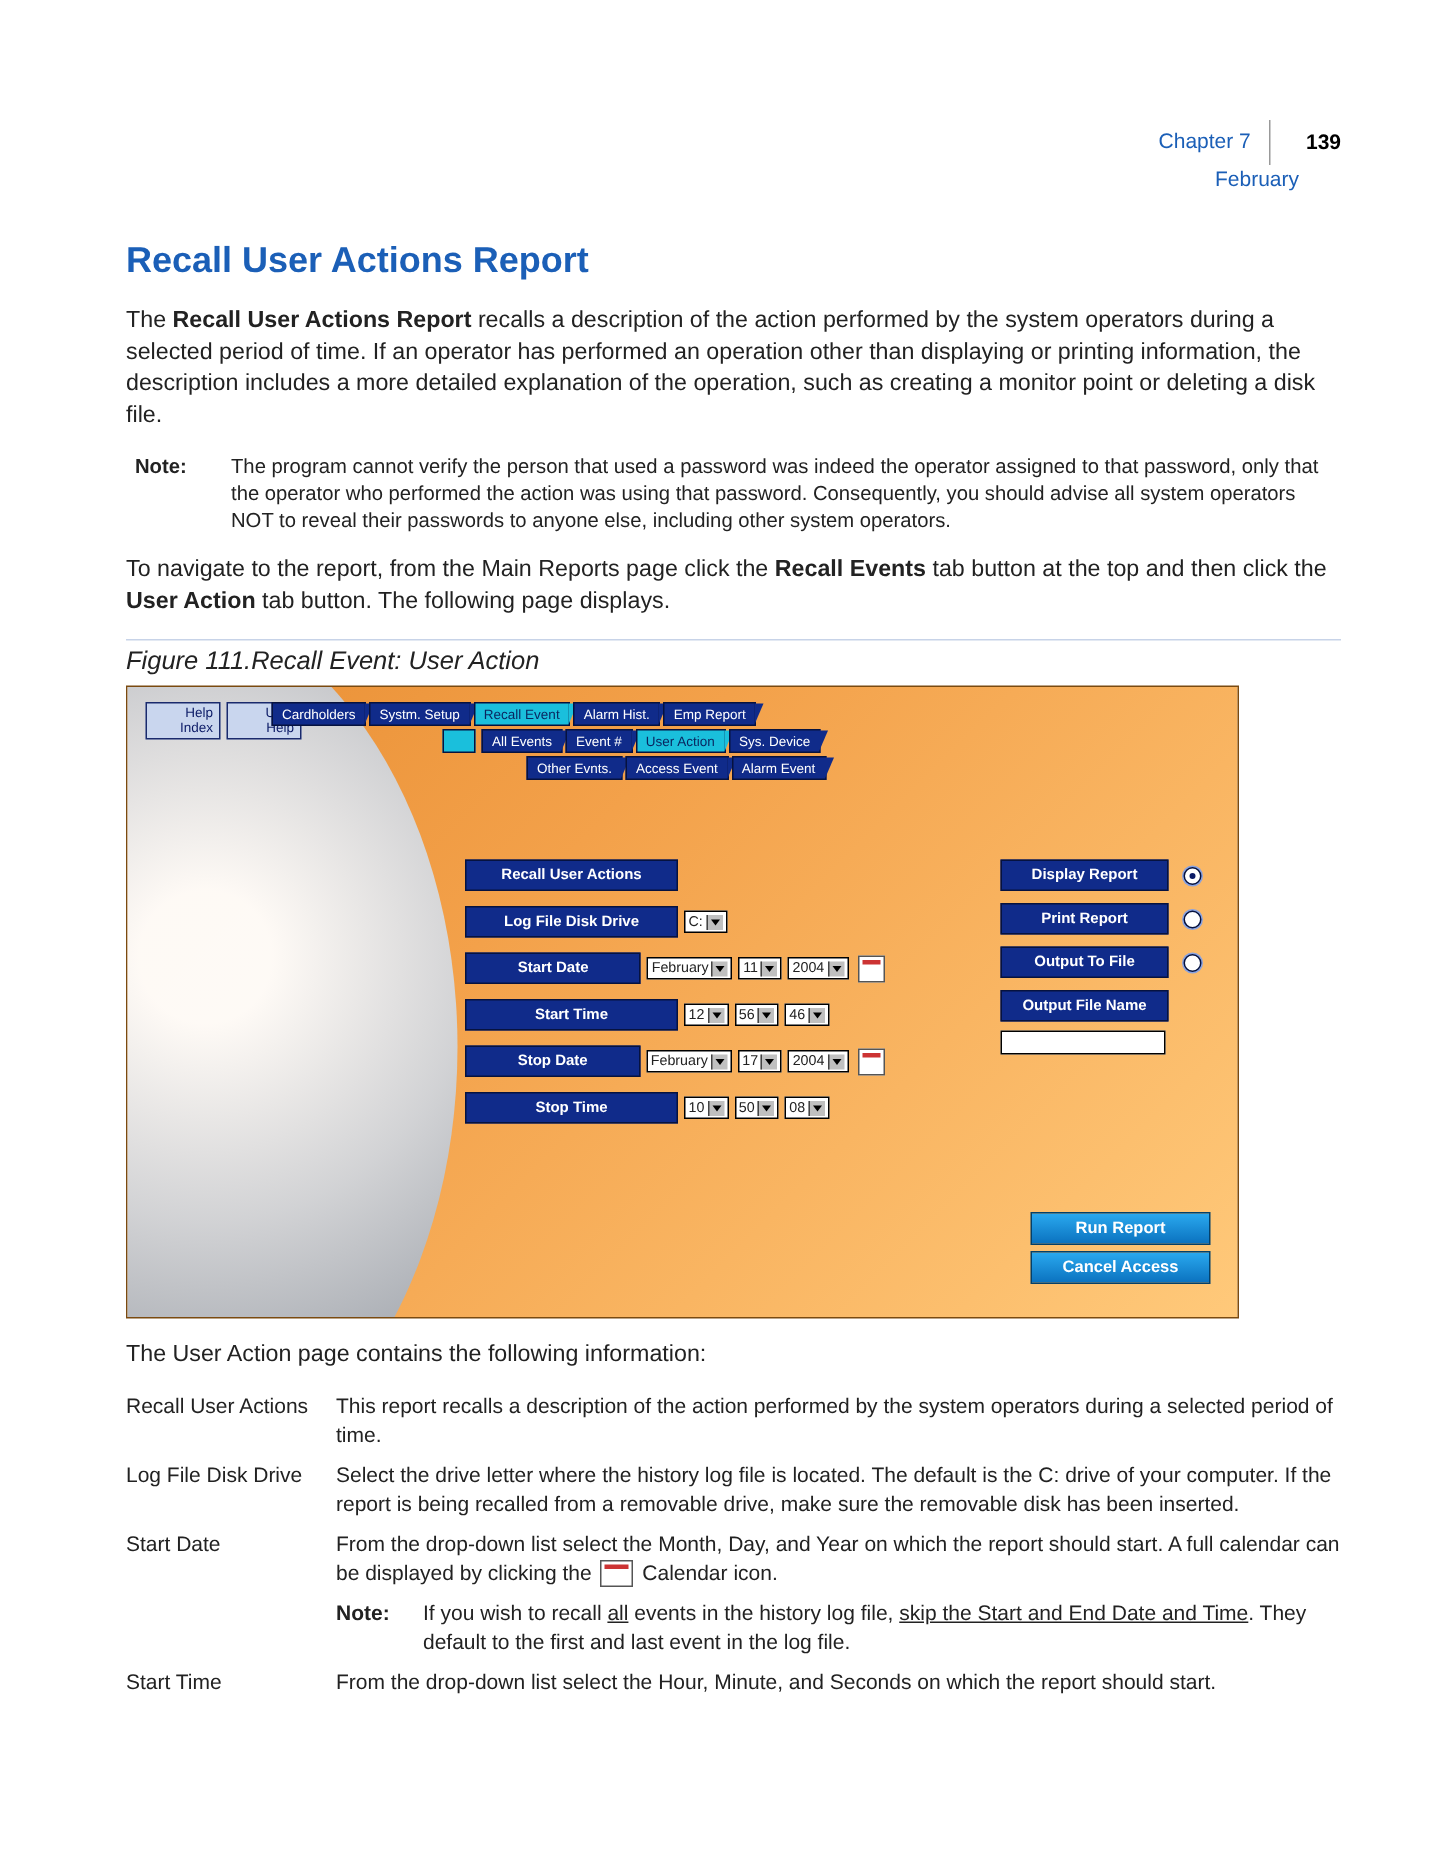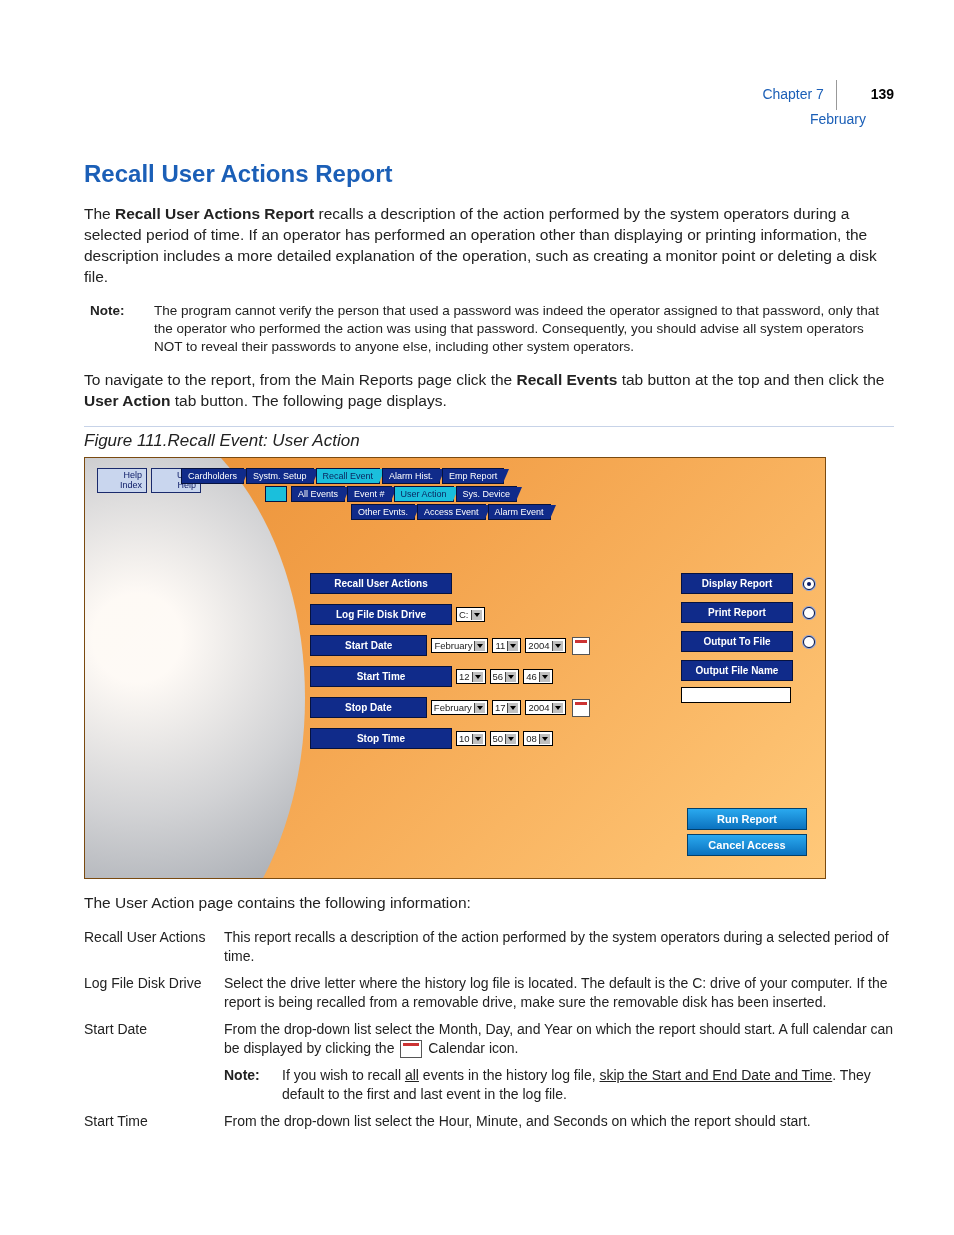--- a/index.html
+++ b/index.html
@@ -18,21 +18,21 @@
   }
   .hdr {
     position: absolute;
     top: 80px;
     right: 60px;
     text-align: right;
     font-size: 14px;
     line-height: 1.3;
   }
   .hdr .chap { color: #1b5fb7; }
-  .hdr .pg { color: #000; font-weight: bold; margin-left: 20px; }
+  .hdr .pg { color: #000; font-weight: bold; margin-left: 10px; }
   .hdr .sep {
     display: inline-block;
     border-left: 1px solid #999;
     height: 30px;
     vertical-align: middle;
     margin: 0 10px 0 8px;
   }
   h1.title {
     color: #1b5fb7;
     font-size: 24px;
@@ -105,21 +105,21 @@
   .tab::after, .tab-active::after {
     content: "";
     position: absolute;
     right: -6px; top: 0;
     border-top: 0 solid transparent;
     border-bottom: 14px solid transparent;
     border-left: 6px solid #102b8a;
   }
   .tab-active { background: #1abfdc; color: #0a245e; }
   .tab-active::after { border-left-color: #1abfdc; }
-  .tabrow.indent { margin-left: 84px; }
+  .tabrow.indent { margin-left: 114px; }
   .tabrow.indent2 { margin-left: 170px; }
   .arrow-icon {
     width: 20px; height: 14px;
     display: inline-block;
     border: 1px solid #06123f;
     background: #1abfdc;
     position: relative;
     margin-right: 2px;
   }
 
@@ -165,21 +165,21 @@
     border: 1px solid #555;
     background: #fff;
     position: relative;
   }
   .cal-icon::before {
     content: "";
     position: absolute; left: 2px; right: 2px; top: 2px; height: 3px;
     background: #c33;
   }
 
-  .side-area { position: absolute; right: 4px; top: 115px; width: 140px; }
+  .side-area { position: absolute; right: 18px; top: 115px; width: 140px; }
   .side-row { display: flex; align-items: center; margin-bottom: 8px; }
   .side-btn {
     background: #102b8a; color: #fff; font-size: 10px; font-weight: bold;
     width: 110px; padding: 4px 0; text-align: center; border: 1px solid #06123f;
   }
   .radio {
     width: 10px; height: 10px; border-radius: 50%;
     border: 1px solid #05123f; background: #fff; margin-left: 10px;
     box-shadow: 0 0 0 1px #89a2e0;
   }

